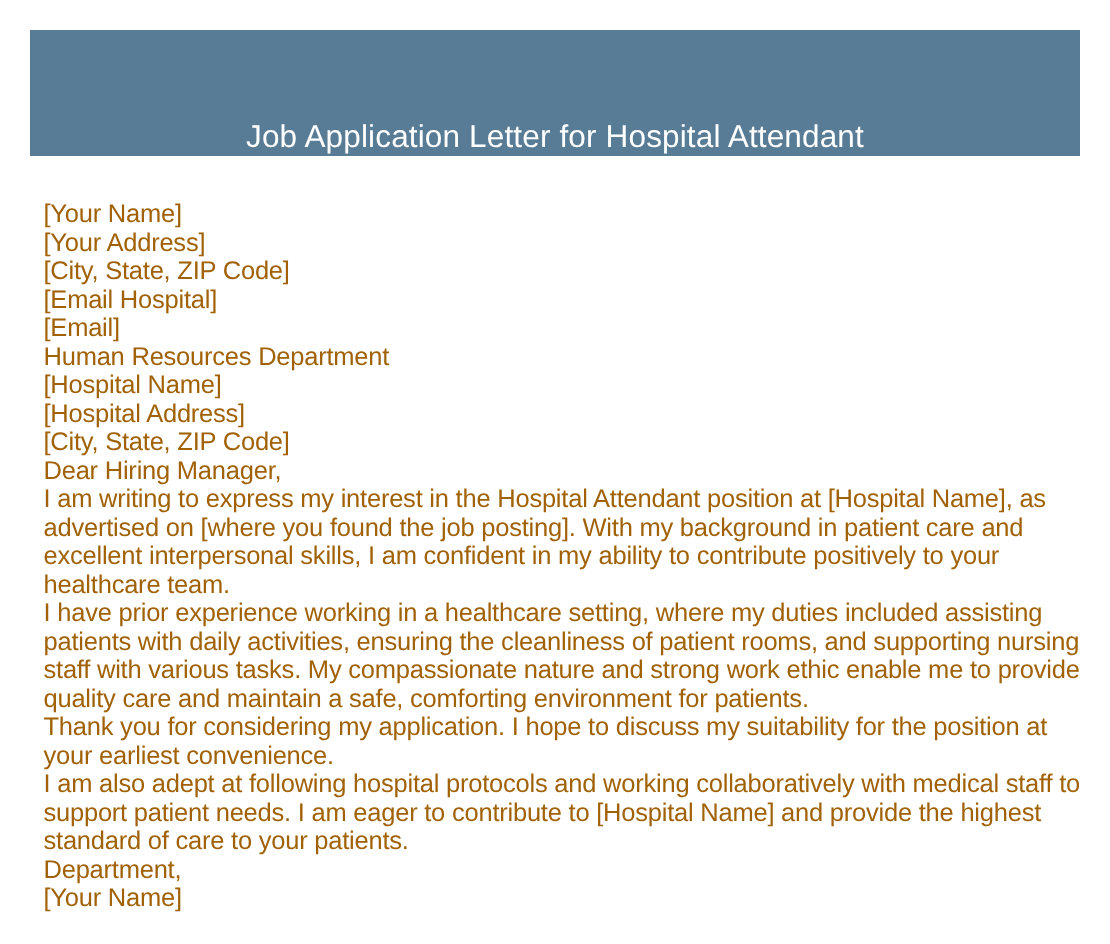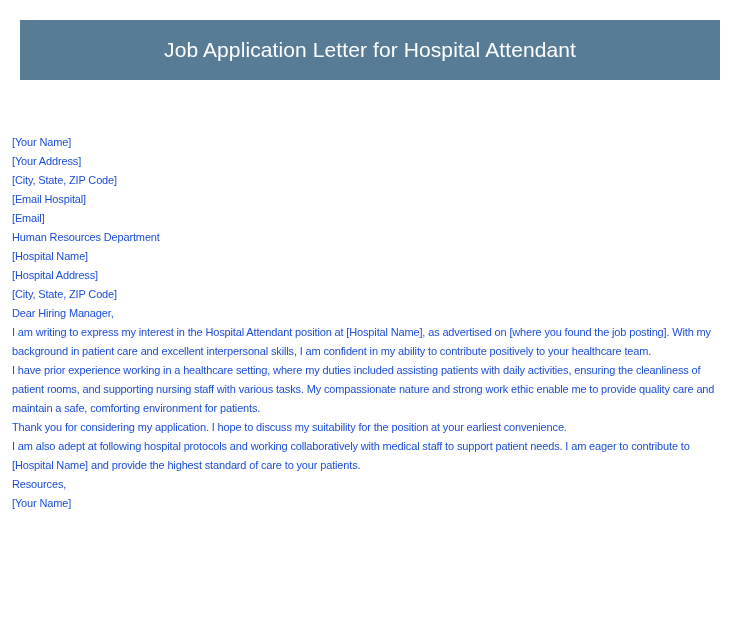--- a/index.html
+++ b/index.html
@@ -12,40 +12,40 @@
       height: 629px;
       position: relative;
       overflow: hidden;
       font-family: "Liberation Sans", "DejaVu Sans", sans-serif;
     }
     .header {
       position: absolute;
       left: 20px;
       top: 20px;
       width: 700px;
-      height: 60px;
+      height: 84px;
       background: #587c96;
       display: flex;
-      align-items: center;
+      align-items: flex-end;
       justify-content: center;
     }
     .header-title {
       color: #ffffff;
       font-size: 21px;
       font-weight: normal;
       letter-spacing: 0.1px;
       margin: 0;
     }
     .letter {
       position: absolute;
-      left: 12px;
+      left: 29px;
       top: 133px;
       width: 705px;
-      color: #1d4ed8;
-      font-size: 11px;
+      color: #a16207;
+      font-size: 17px;
       line-height: 19px;
       letter-spacing: -0.15px;
     }
     .line {
       display: block;
       margin: 0;
     }
     .para {
       display: block;
       margin: 0;
@@ -70,15 +70,15 @@
     <span class="line">Human Resources Department</span>
     <span class="line">[Hospital Name]</span>
     <span class="line">[Hospital Address]</span>
     <span class="line">[City, State, ZIP Code]</span>
   </div>
   <span class="line">Dear Hiring Manager,</span>
   <p class="para">I am writing to express my interest in the Hospital Attendant position at [Hospital Name], as advertised on [where you found the job posting]. With my background in patient care and excellent interpersonal skills, I am confident in my ability to contribute positively to your healthcare team.</p>
   <p class="para">I have prior experience working in a healthcare setting, where my duties included assisting patients with daily activities, ensuring the cleanliness of patient rooms, and supporting nursing staff with various tasks. My compassionate nature and strong work ethic enable me to provide quality care and maintain a safe, comforting environment for patients.</p>
   <p class="para">Thank you for considering my application. I hope to discuss my suitability for the position at your earliest convenience.</p>
   <p class="para">I am also adept at following hospital protocols and working collaboratively with medical staff to support patient needs. I am eager to contribute to [Hospital Name] and provide the highest standard of care to your patients.</p>
-  <span class="line">Resources,</span>
+  <span class="line">Department,</span>
   <span class="line">[Your Name]</span>
 </div>
 
 </body></html>

